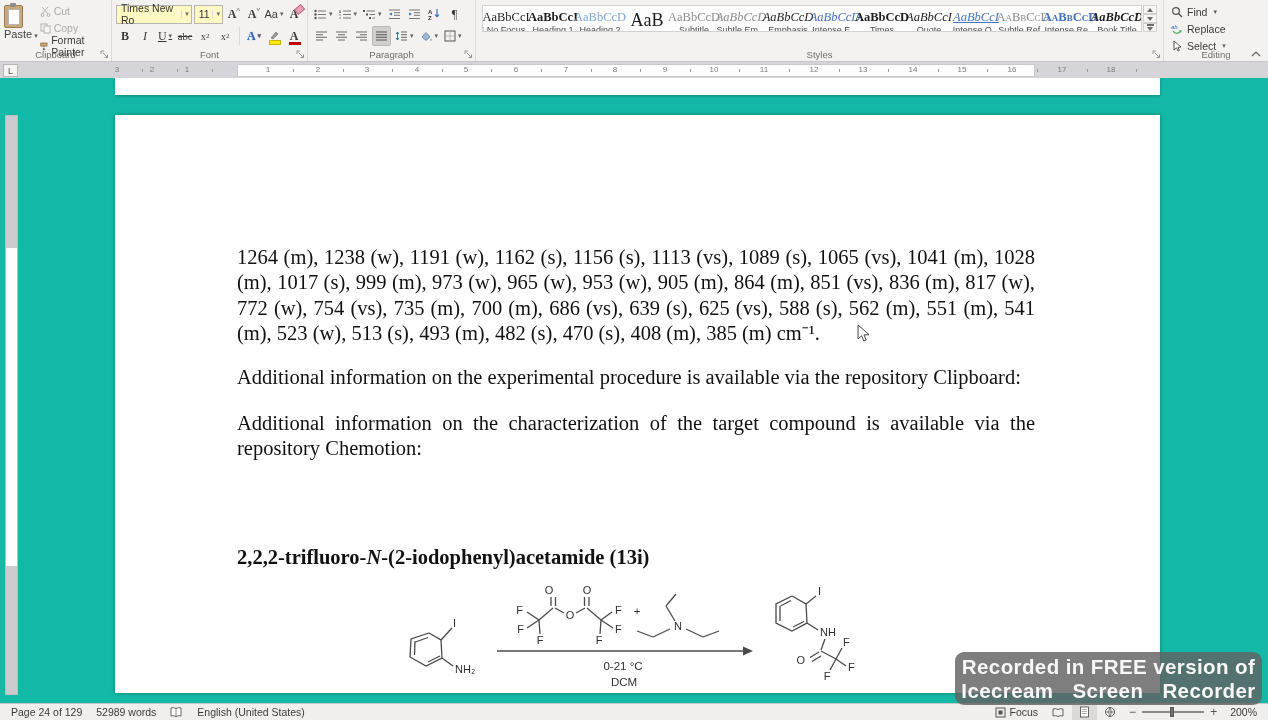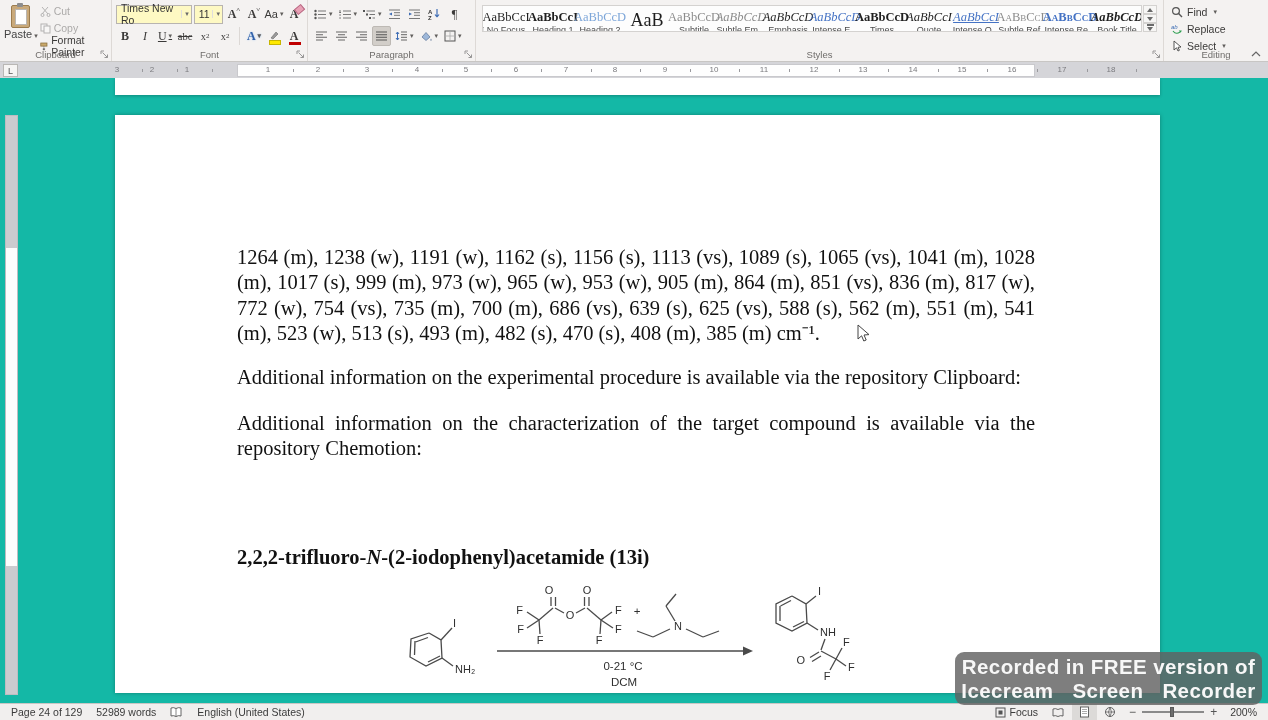--- a/index.html
+++ b/index.html
@@ -14,21 +14,21 @@
   .rrow { display:flex; align-items:center; height:22px; gap:2px; }
   .rbtn { display:inline-flex; align-items:center; justify-content:center; min-width:18px; height:20px; padding:0 2px; border-radius:2px; color:#3b3a39; cursor:default; }
   .rbtn.selected { background:#d2cec9; border:1px solid #bdb9b4; }
   .disabled { opacity:.4; }
   .dd::after { content:"▾"; font-size:7px; margin-left:2px; color:#605e5c; }
   .sep { width:1px; height:18px; background:#dcd8d5; margin:0 3px; }
   svg.ic { display:block; }
 
   
   .g-clipboard { width:112px; display:flex; }
-  .paste-big { display:flex; flex-direction:column; align-items:center; width:38px; padding-top:2px; }
+  .paste-big { display:flex; flex-direction:column; align-items:flex-start; width:38px; padding-top:2px; }
   .clipboard-icon { width:19px; height:23px; border:1.5px solid #9c7c4e; border-radius:2px; background:#c9a97a; position:relative; }
   .clipboard-icon::before { content:""; position:absolute; left:2.5px; top:3px; width:10px; height:14px; background:#fff; border:0.5px solid #b9b5b0; }
   .clipboard-icon::after { content:""; position:absolute; left:4.5px; top:-3.5px; width:6px; height:4px; background:#8d8d8d; border-radius:1px; }
   .clip-col { display:flex; flex-direction:column; justify-content:flex-start; gap:5px; padding-top:2px; }
   .small-cmd { display:flex; align-items:center; gap:3px; height:14px; font-size:10.5px; color:#3b3a39; padding:0 2px; border-radius:2px; }
 
   
   .g-font { width:196px; }
   .combo { display:flex; align-items:center; border:1px solid #b8b4b0; background:#fef9c3; height:19px; font-size:10.5px; padding:0 2px 0 4px; color:#333; }
   .combo .dd-arrow { margin-left:auto; font-size:7px; color:#6a6a6a; padding-left:3px; border-left:1px solid #e0dedc; }

